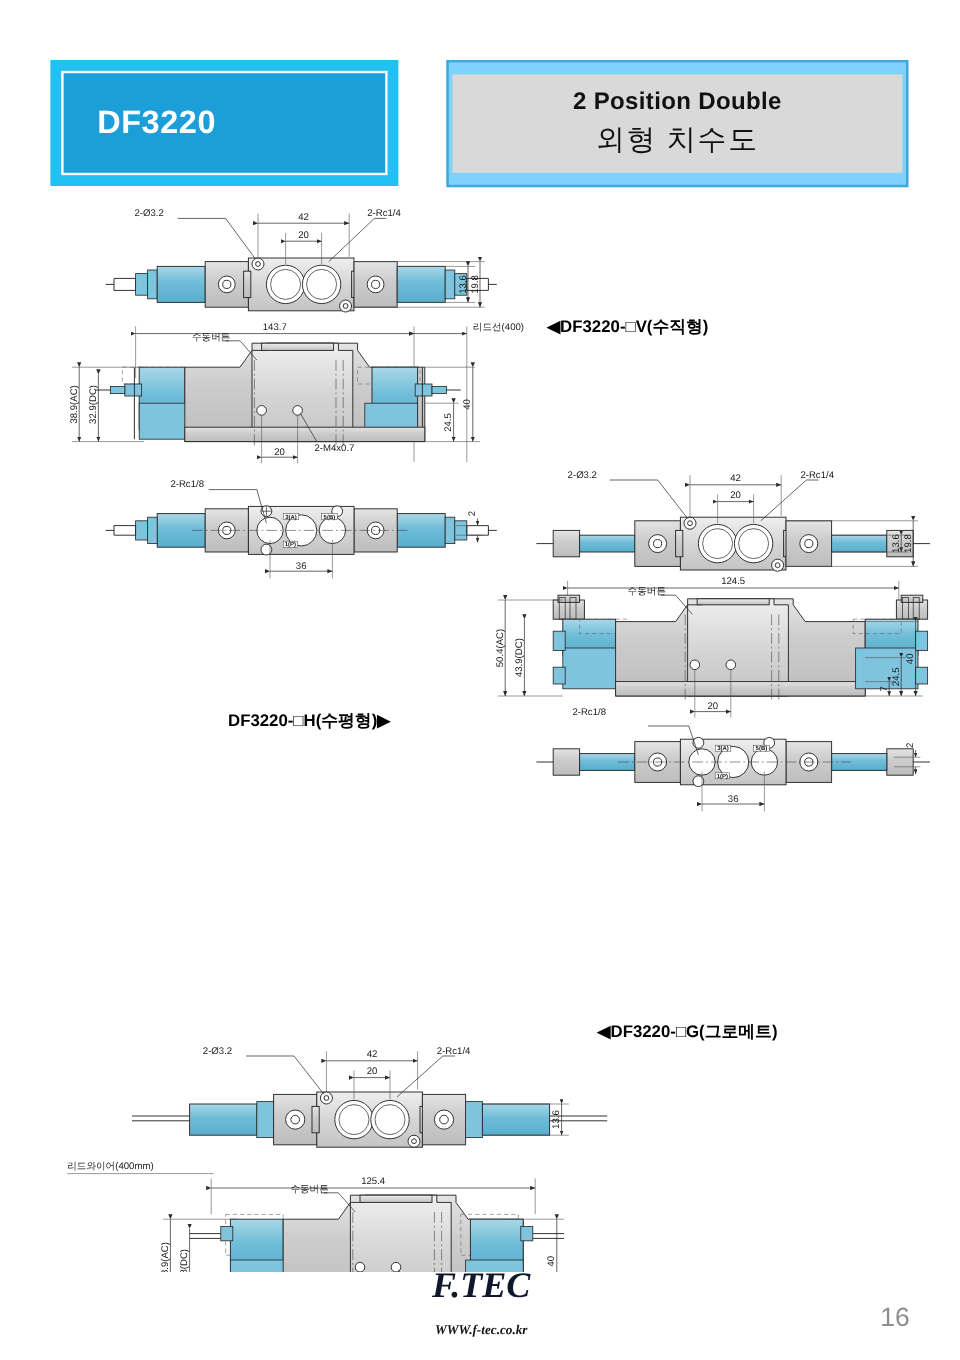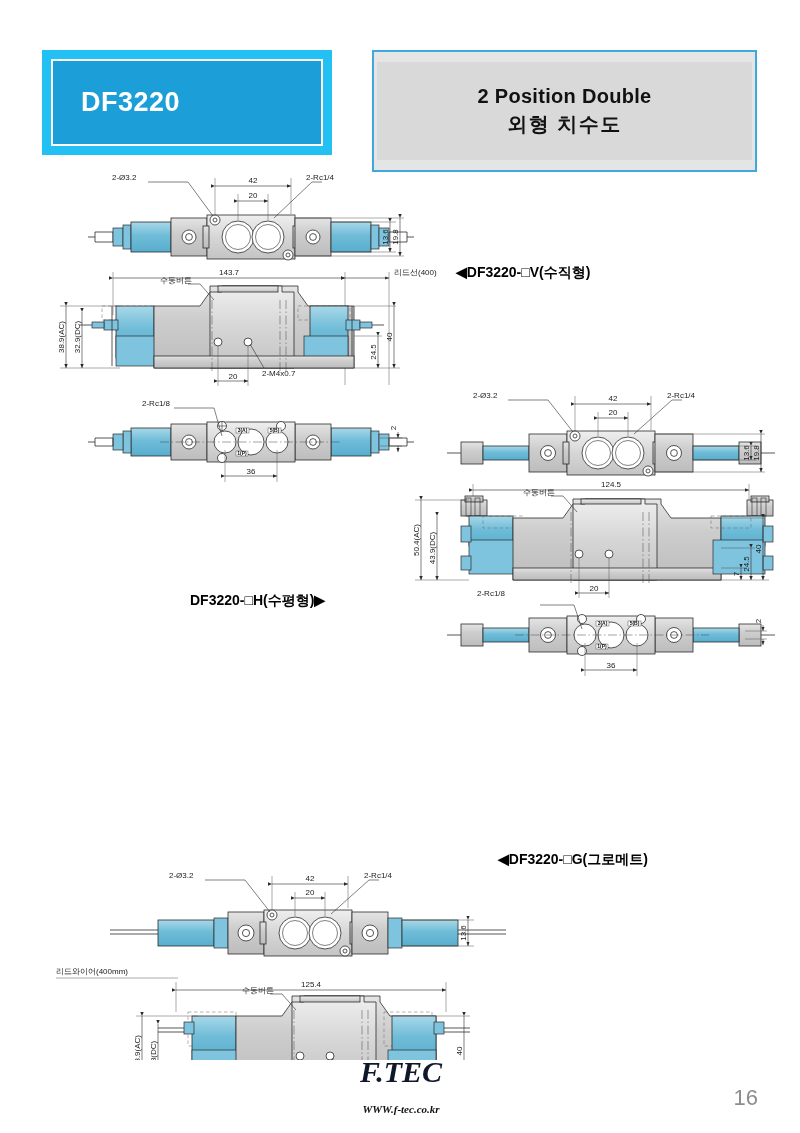--- a/index.html
+++ b/index.html
@@ -32,34 +32,34 @@
     color: #ffffff;
     font-size: 27px;
     font-weight: bold;
     letter-spacing: 0.5px;
     padding-left: 28px;
     font-family: "Liberation Sans", sans-serif;
   }
 
   .title-box {
     position: absolute; left: 372px; top: 10px;
-    width: 385px; height: 122px;
-    background: #e5e5e5;
+    width: 385px; height: 106px;
+    background: #7dd3fc;
     border: 2px solid #3fa9dd;
     padding: 10px 3px;
   }
   .title-box-inner {
     width: 100%; height: 100%;
     background: #d9d9d9;
     display: flex; flex-direction: column;
     align-items: center; justify-content: center;
     gap: 3px;
   }
   .title-line1 { font-size: 20px; font-weight: bold; color: #111; letter-spacing: .3px; }
-  .title-line2 { font-size: 20px; font-weight: bold; color: #111; letter-spacing: 1.5px; }
+  .title-line2 { font-size: 24px; font-weight: normal; color: #111; letter-spacing: 1.5px; }
 
   
   .sheet { position: absolute; top: 160px; left: 0; width: 800px; height: 900px; }
   svg { display: block; }
 
   
   .calloutlabel {
     position: absolute;
     font-size: 14px; font-weight: bold; color: #000;
     white-space: nowrap;

